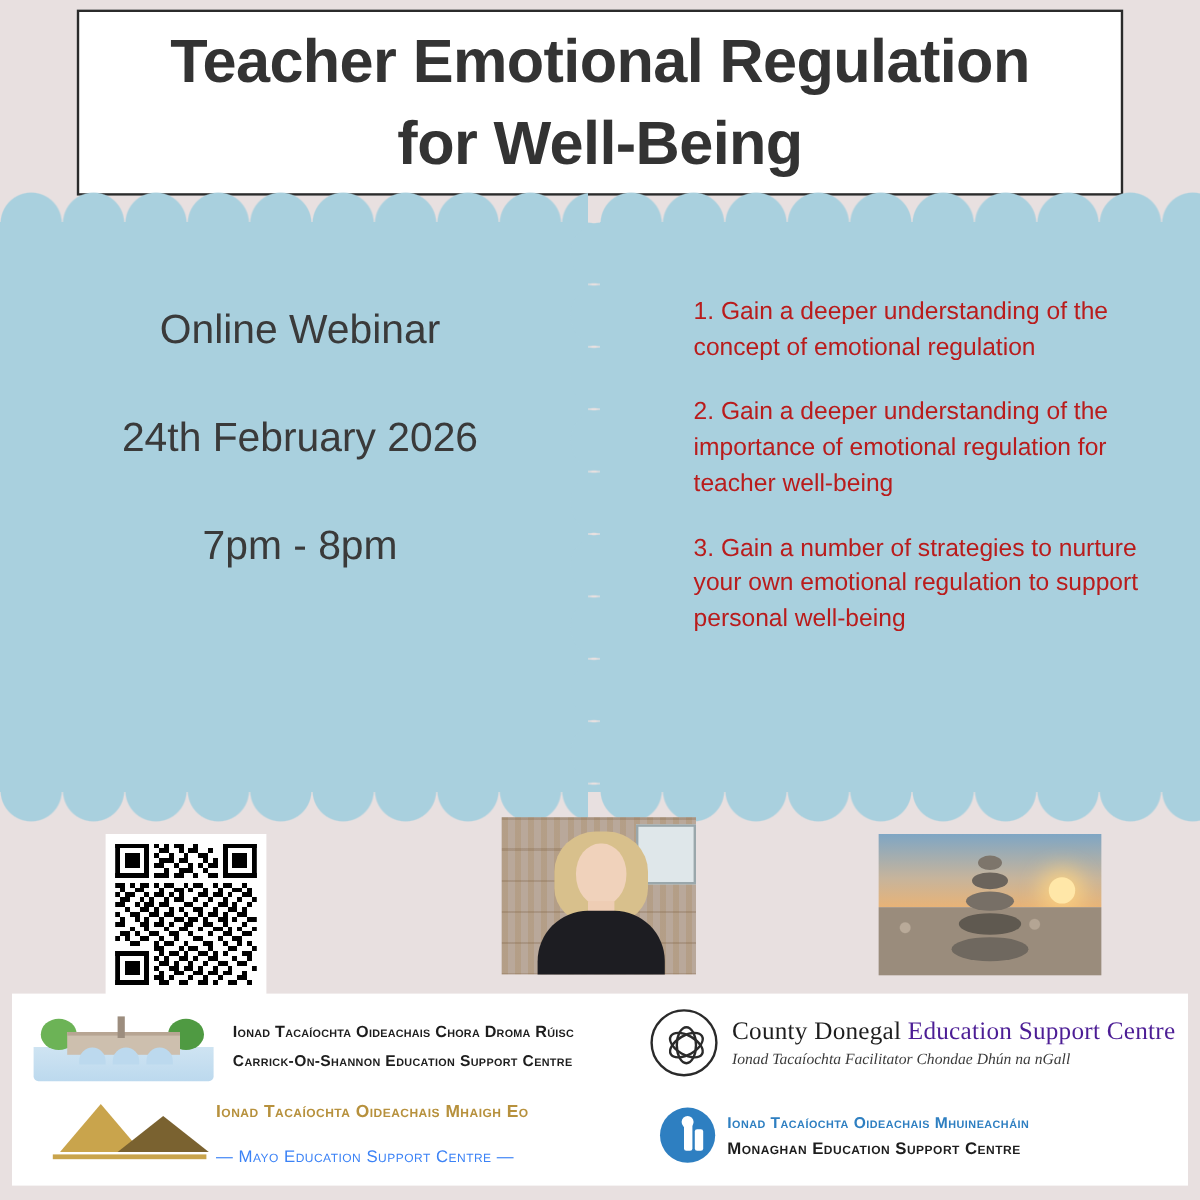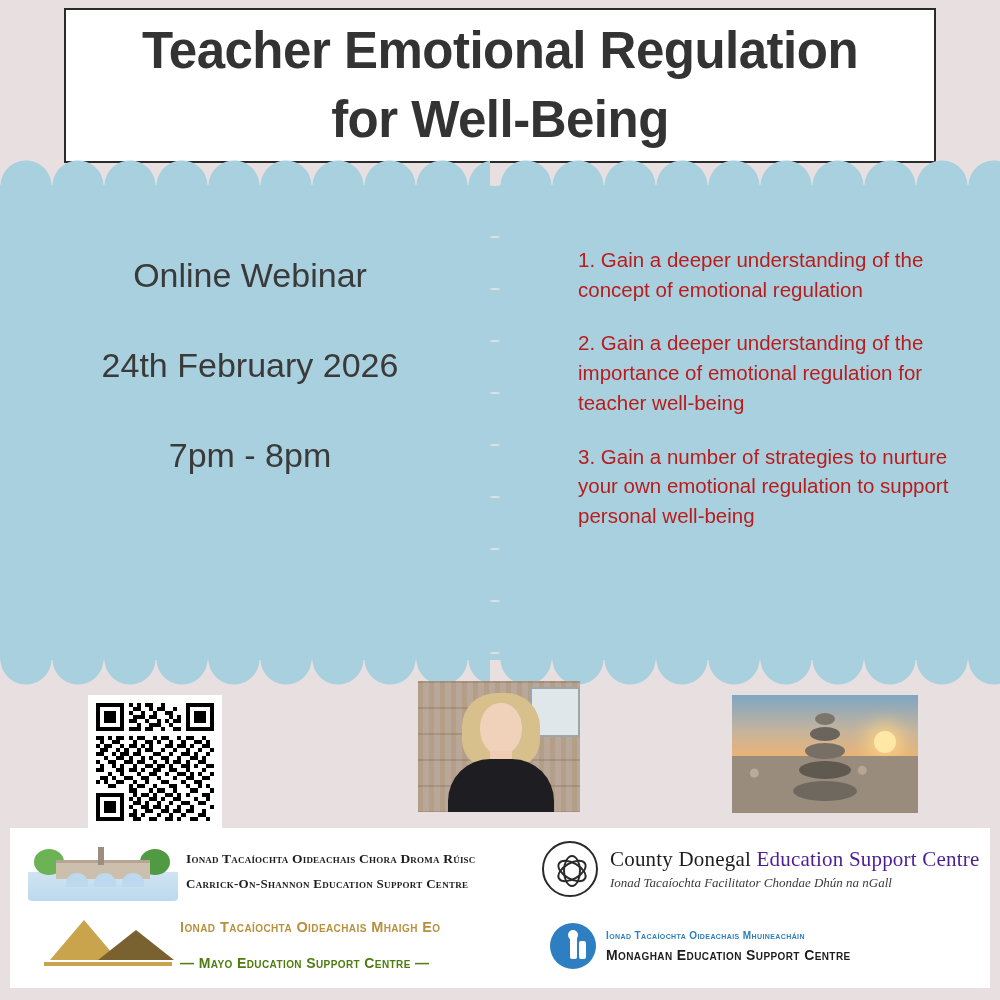--- a/index.html
+++ b/index.html
@@ -262,21 +262,21 @@
   .bridge-mark .arch {
     position: absolute; bottom: 14px; width: 22px; height: 14px;
     background: #bcd9ee; border-radius: 11px 11px 0 0;
   }
   .bridge-mark .arch.a1 { left: 38px; }
   .bridge-mark .arch.a2 { left: 66px; }
   .bridge-mark .arch.a3 { left: 94px; }
   .bridge-mark .tower {
     position: absolute; left: 70px; bottom: 36px; width: 6px; height: 18px; background:#9c8d7e;
   }
-  .carrick-text { margin-left: 8px; font-family: Liberation Serif, serif; }
+  .carrick-text { margin-left: 16px; }
   .carrick-text .l1 {
     font-size: 13.5px; font-weight: bold; letter-spacing: .2px; color: #1d1d1d;
     font-variant: small-caps;
   }
   .carrick-text .l2 {
     font-size: 13px; font-weight: bold; letter-spacing: .3px; color: #1d1d1d;
     margin-top: 9px; font-variant: small-caps;
   }
 
   
@@ -323,21 +323,21 @@
   }
   .mayo-mark .base {
     position: absolute; left: 0; bottom: 6px; width: 128px; height: 4px; background: #c9a44c;
   }
   .mayo-text { margin-left: 6px; }
   .mayo-text .l1 {
     font-size: 14.5px; font-weight: bold; color: #b7913d; letter-spacing: .4px;
     font-variant: small-caps;
   }
   .mayo-text .l2 {
-    font-size: 14px; font-weight: bold; color: #4d7c0f; letter-spacing: .4px;
+    font-size: 14px; font-weight: normal; color: #3b82f6; letter-spacing: .4px;
     margin-top: 20px; font-variant: small-caps;
   }
 
   
   .logo-monaghan { left: 540px; top: 88px; width: 440px; height: 60px; }
   .monaghan-mark {
     width: 46px; height: 46px; border-radius: 50%;
     background: #2e7fc1; position: relative; flex: 0 0 auto;
   }
   .monaghan-mark i {
@@ -345,21 +345,21 @@
   }
   .monaghan-mark i:nth-child(1){ left: 11px; height: 18px; }
   .monaghan-mark i:nth-child(2){ left: 20px; height: 24px; }
   .monaghan-mark i:nth-child(3){ left: 29px; height: 18px; }
   .monaghan-mark .dot {
     position: absolute; left: 18px; top: 7px; width: 10px; height: 10px;
     border-radius: 50%; background: #ffffff;
   }
   .monaghan-text { margin-left: 10px; }
   .monaghan-text .l1 {
-    font-size: 10px; font-weight: bold; color: #2e7fc1; letter-spacing: .4px;
+    font-size: 13px; font-weight: bold; color: #2e7fc1; letter-spacing: .4px;
     font-variant: small-caps;
   }
   .monaghan-text .l2 {
     font-size: 14px; font-weight: bold; color: #1d1d1d; letter-spacing: .4px;
     margin-top: 6px; font-variant: small-caps;
   }
 </style>
 </head>
 <body>
 

